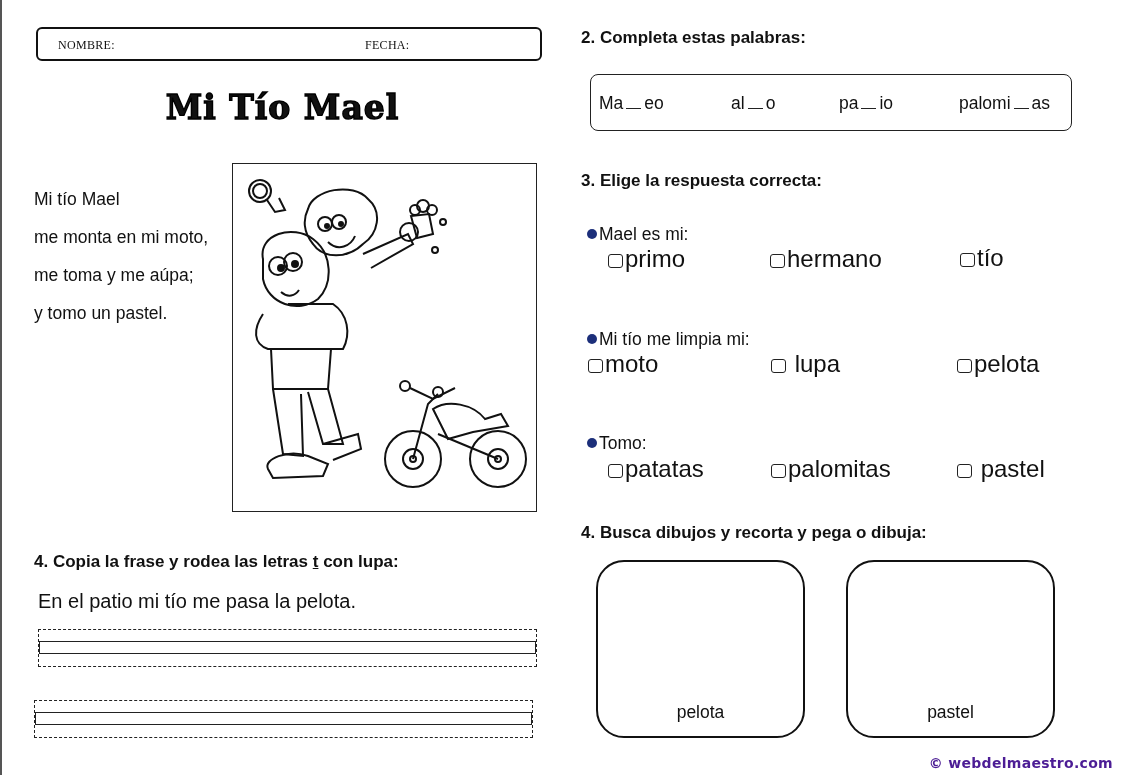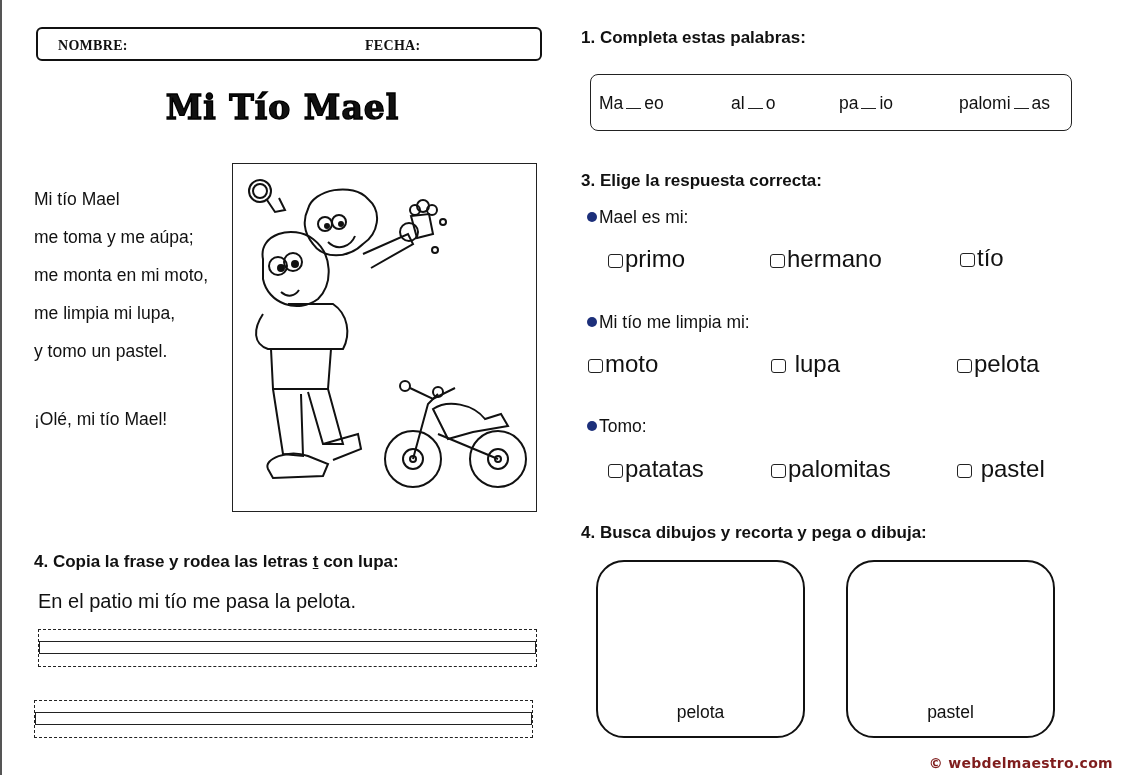--- a/index.html
+++ b/index.html
@@ -3,21 +3,21 @@
 <meta charset="utf-8">
 <style>
   * { box-sizing: border-box; margin: 0; padding: 0; }
   html, body { width: 1121px; height: 775px; background: #fff; overflow: hidden; }
   body { position: relative; font-family: "DejaVu Sans", sans-serif; color: #111; }
   .left-rule { position: absolute; left: 0; top: 0; width: 2px; height: 775px; background: #555; }
 
   .name-box { position: absolute; left: 36px; top: 27px; width: 506px; height: 34px;
     border: 2.5px solid #111; border-radius: 6px; }
   .name-box span { position: absolute; top: 9px; font-family: "Liberation Serif", serif;
-    font-weight: bold; font-size: 14px; letter-spacing: 0.3px; }
+    font-weight: normal; font-size: 12px; letter-spacing: 0.3px; }
   .title { position: absolute; left: 160px; top: 88px; width: 245px; text-align: center;
     font-family: "DejaVu Serif", serif; font-weight: 900; font-size: 33px; letter-spacing: 1px;
     -webkit-text-stroke: 1.4px #000; }
 
   .poem { position: absolute; left: 34px; top: 187px; font-family: "Liberation Sans", sans-serif; font-size: 17.5px; }
   .poem div { height: 38px; line-height: 24px; }
 
   .illustration { position: absolute; left: 232px; top: 163px; width: 305px; height: 349px;
     border: 1.5px solid #222; }
 
@@ -26,52 +26,50 @@
 
   .line-box { position: absolute; border: 1.2px dashed #222; height: 38px; }
   .line-box .band { position: absolute; left: 0; right: 0; top: 11px; height: 13px;
     border-top: 1.5px solid #222; border-bottom: 1.5px solid #222; border-left: 1.2px solid #222; border-right: 1.2px solid #222; }
 
   .words-box { position: absolute; left: 590px; top: 74px; width: 482px; height: 57px;
     border: 1.5px solid #222; border-radius: 8px; }
   .word { position: absolute; top: 18px; font-family: "Liberation Sans", sans-serif; font-size: 17.5px; }
   .word .blank { display: inline-block; width: 15px; border-bottom: 1.5px solid #222; margin: 0 3px; height: 12px; vertical-align: baseline; }
 
-  .question { position: absolute; font-family: "Liberation Sans", sans-serif; font-size: 17.5px; }
+  .question { position: absolute; font-family: "Liberation Sans", sans-serif; font-size: 17.5px; margin-top: 17px; }
   .bullet { display: inline-block; width: 10px; height: 10px; border-radius: 50%; background: #1c2f7a; margin-right: 2px; vertical-align: 1px; }
   .option { position: absolute; font-family: "Liberation Sans", sans-serif; font-size: 24px; }
   .cb { display: inline-block; width: 15px; height: 14px; border: 1.4px solid #222; border-radius: 3px; margin-right: 2px; vertical-align: -1px; }
 
   .draw-box { position: absolute; top: 560px; width: 209px; height: 178px; border: 2.5px solid #111; border-radius: 28px; }
   .draw-box span { position: absolute; bottom: 13px; left: 0; right: 0; text-align: center;
     font-family: "Liberation Sans", sans-serif; font-size: 17.5px; }
 
   .footer { position: absolute; right: 8px; top: 755px; font-family: "DejaVu Sans", sans-serif;
-    font-weight: bold; font-size: 14px; color: #7f1d1d; letter-spacing: 0.3px; }
+    font-weight: bold; font-size: 14px; color: #4c1d95; letter-spacing: 0.3px; }
 </style>
 </head>
 <body>
 
 <div class="left-rule"></div>
 
 <div class="name-box">
   <span style="left:20px">NOMBRE:</span>
   <span style="left:327px">FECHA:</span>
 </div>
 
 <div class="title">Mi Tío Mael</div>
 
 <div class="poem">
   <div>Mi tío Mael</div>
+  <div>me monta en mi moto,</div>
   <div>me toma y me aúpa;</div>
-  <div>me monta en mi moto,</div>
-  <div>me limpia mi lupa,</div>
   <div>y tomo un pastel.</div>
   <div style="height:30px"></div>
-  <div>¡Olé, mi tío Mael!</div>
 </div>
 
 <div class="illustration">
   <svg width="302" height="346" viewBox="0 0 302 346" fill="none" stroke="#111" stroke-width="2">
 
     <g>
       <circle cx="27" cy="27" r="11"></circle>
         <circle cx="27" cy="27" r="7"></circle>
       <path d="M34 36 L42 48 L52 46 L46 34"></path>
     </g>
@@ -130,21 +128,21 @@
 </div>
 <div class="phrase">En el patio mi tío me pasa la pelota.</div>
 
 <div class="line-box" style="left:38px; top:629px; width:499px">
   <div class="band"></div>
 </div>
 <div class="line-box" style="left:34px; top:700px; width:499px">
   <div class="band"></div>
 </div>
 
-<div class="q-title" style="left:581px; top:28px">1. Completa estas palabras:</div>
+<div class="q-title" style="left:581px; top:28px">2. Completa estas palabras:</div>
 <div class="words-box">
   <div class="word" style="left:8px"><span>Ma</span><span class="blank"></span><span>eo</span></div>
   <div class="word" style="left:140px"><span>al</span><span class="blank"></span><span>o</span></div>
   <div class="word" style="left:248px"><span>pa</span><span class="blank"></span><span>io</span></div>
   <div class="word" style="left:368px"><span>palomi</span><span class="blank"></span><span>as</span></div>
 </div>
 
 <div class="q-title" style="left:581px; top:171px">3. Elige la respuesta correcta:</div>
 
 <div class="question" style="left:587px; top:207px">

